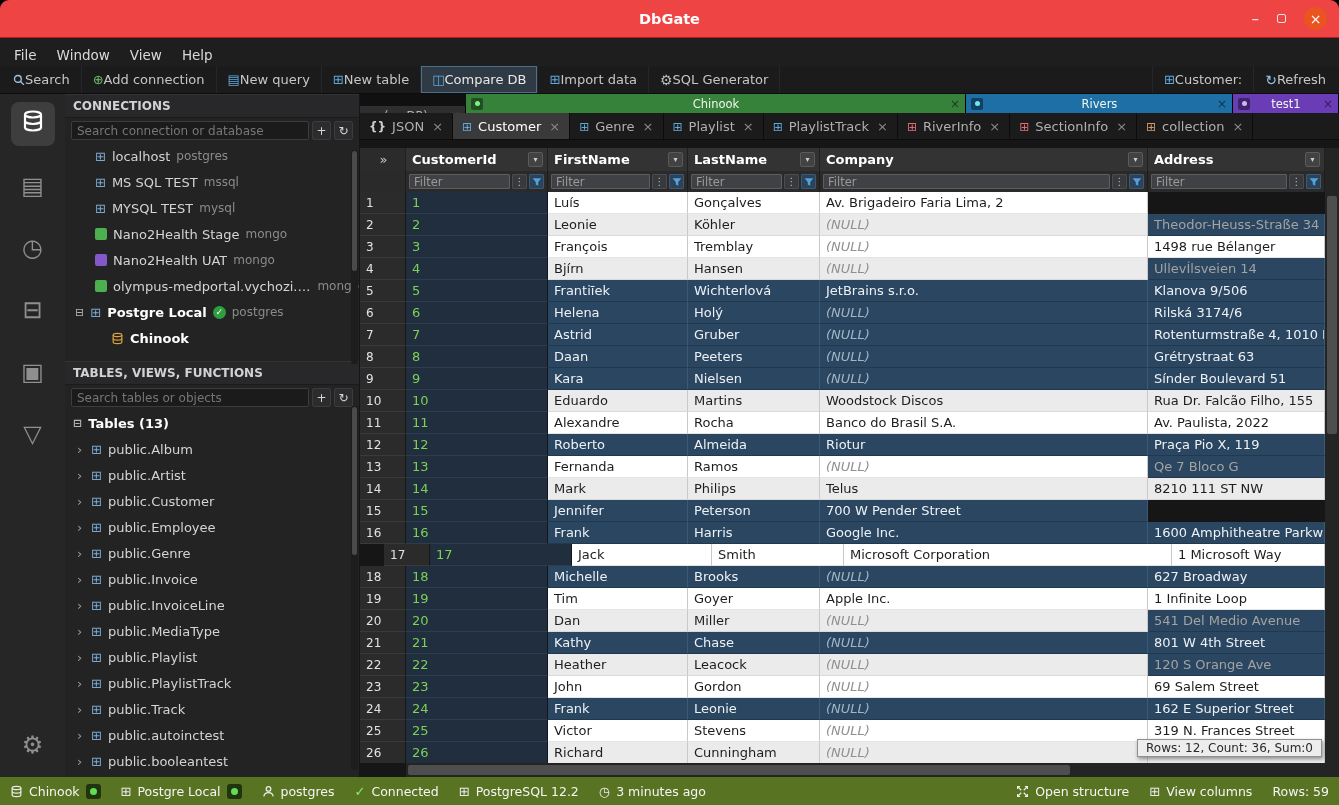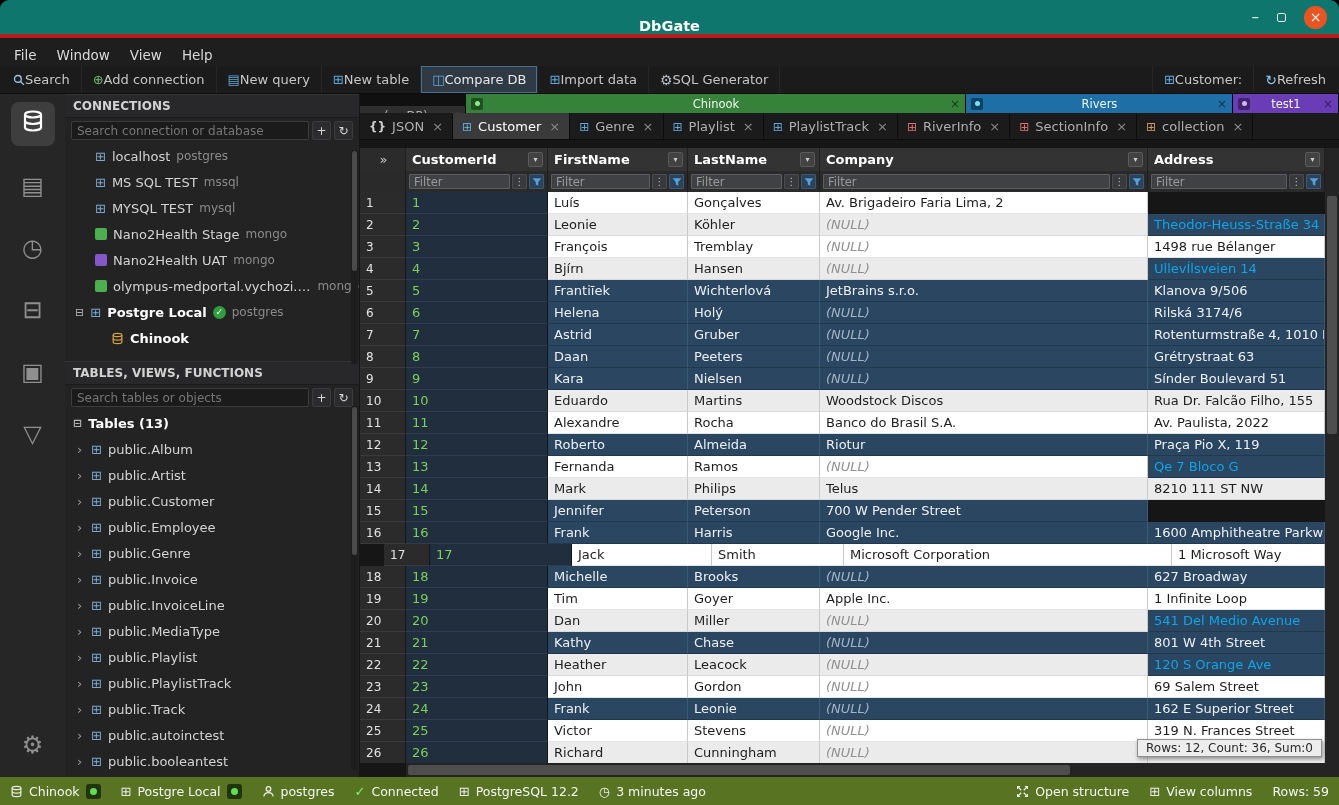--- a/index.html
+++ b/index.html
@@ -1,21 +1,21 @@
 <!DOCTYPE html>
 <html style="--selection: #2a4660; --pk: #7cd157; --statusbar: #587422; --accent: #4fa3e3;"><head>
 <meta charset="utf-8">
 <style>
   *{box-sizing:border-box}
   html,body{margin:0;padding:0;background:#000;width:1339px;height:805px;overflow:hidden;
     font-family:"DejaVu Sans","Liberation Sans",sans-serif;font-size:13px;color:#ddd}
   .win{width:1339px;height:805px;display:flex;flex-direction:column;background:#1e1e1e;border-radius:9px 9px 0 0;overflow:hidden}
 
   
-  .titlebar{height:38px;flex:none;background:#0f766e;position:relative;display:flex;align-items:flex-end;justify-content:center;border-bottom:4px solid #b91c1c}
+  .titlebar{height:38px;flex:none;background:#ef4444;position:relative;display:flex;align-items:center;justify-content:center;border-bottom:1px solid #b91c1c}
   .title{font-weight:bold;font-size:14.5px;color:#fff}
   .winctl{position:absolute;right:12px;top:0;height:100%;display:flex;align-items:center;gap:18px}
   .wc{color:#e6e6e6;font-size:15px;cursor:default}
   .maxbox{width:9px;height:9px;border:1.5px solid #e6e6e6;display:block;border-radius:2px}
   .wc.close{width:23px;height:23px;border-radius:50%;background:#e95420;display:flex;align-items:center;justify-content:center;color:#fff;font-size:14px}
 
   
   .menubar{height:28px;flex:none;background:#1e1e1e;display:flex;align-items:flex-end;padding-left:4px}
   .menu-item{padding:3px 10px;color:#dadada;font-size:13.5px}
   .toolbar{height:28px;flex:none;background:#1b1b1b;border-bottom:1px solid #0d0d0d;display:flex;align-items:stretch;padding:0 2px}
@@ -95,21 +95,21 @@
   .fcell{display:flex;align-items:center;background:#2a2a2a;border-right:1px solid #1c1c1c;padding:2px 3px;gap:2px;overflow:hidden}
   .fcell.corner{background:#2a2a2a}
   .finput{flex:1;min-width:0;height:15px;background:#3f4144;border:1px solid #5c5e62;color:#ccc;font-size:11.5px;padding:0 4px;font-family:inherit;border-radius:1px}
   .finput::placeholder{color:#9a9a9a}
   .fbtn{width:15px;height:15px;flex:none;background:#37393c;border:1px solid #4a4c50;color:#b9b9b9;font-size:10px;display:flex;align-items:center;justify-content:center;border-radius:1px}
   .fbtn.funnel{background:#2d4257;border-color:#3c5a75}
   .gbody{flex:1;overflow:hidden}
   .grow{display:grid;height:22px}
   .cell{display:flex;align-items:center;padding:0 6px;white-space:nowrap;overflow:hidden;background:#fff;color:#1d1d1d;border-right:1px solid #c9c9c9;border-bottom:1px solid #e4e4e4;font-size:13px}
   .grow.even .cell{background:#ebebeb;border-bottom-color:#dadada}
-  .grow .cell.asel{background:var(--selection,#2a4660);color:#0ea5e9;border-right-color:#3b5a77;border-bottom-color:#20394f}
+  .grow .cell.asel{background:var(--selection,#2a4660);color:#a3a3a3;border-right-color:#3b5a77;border-bottom-color:#20394f}
   .grow.sel .cell{background:var(--selection,#2a4660);color:#edf1f5;border-right-color:#3b5a77;border-bottom-color:#20394f}
   .cell.null{font-style:italic;color:#8f8f8f}
   .grow.sel .cell.null,.grow .cell.asel.null{color:#a3b6c8}
   .grow .cell.rn{background:#2b2b2b;color:#e2e2e2;border-right:1px solid #161616;border-bottom:1px solid #3a3a3a;font-size:12px}
   .grow .cell.idc{background:#202e3d;color:var(--pk,#7cd157);border-right:1px solid #0e1620;border-bottom:1px solid #2c3d50}
   .vscroll{position:absolute;top:0;right:0;bottom:14px;width:14px;background:#242424}
   .vthumb{position:absolute;left:2px;right:2px;top:48px;height:238px;background:#4e4e4e;border-radius:2px}
   .hscroll{position:absolute;left:46px;right:14px;bottom:0;height:14px;background:#242424}
   .hthumb{position:absolute;top:2px;bottom:2px;left:2px;width:72%;background:#4e4e4e;border-radius:2px}
   .corner-box{position:absolute;right:0;bottom:0;width:14px;height:14px;background:#242424}

